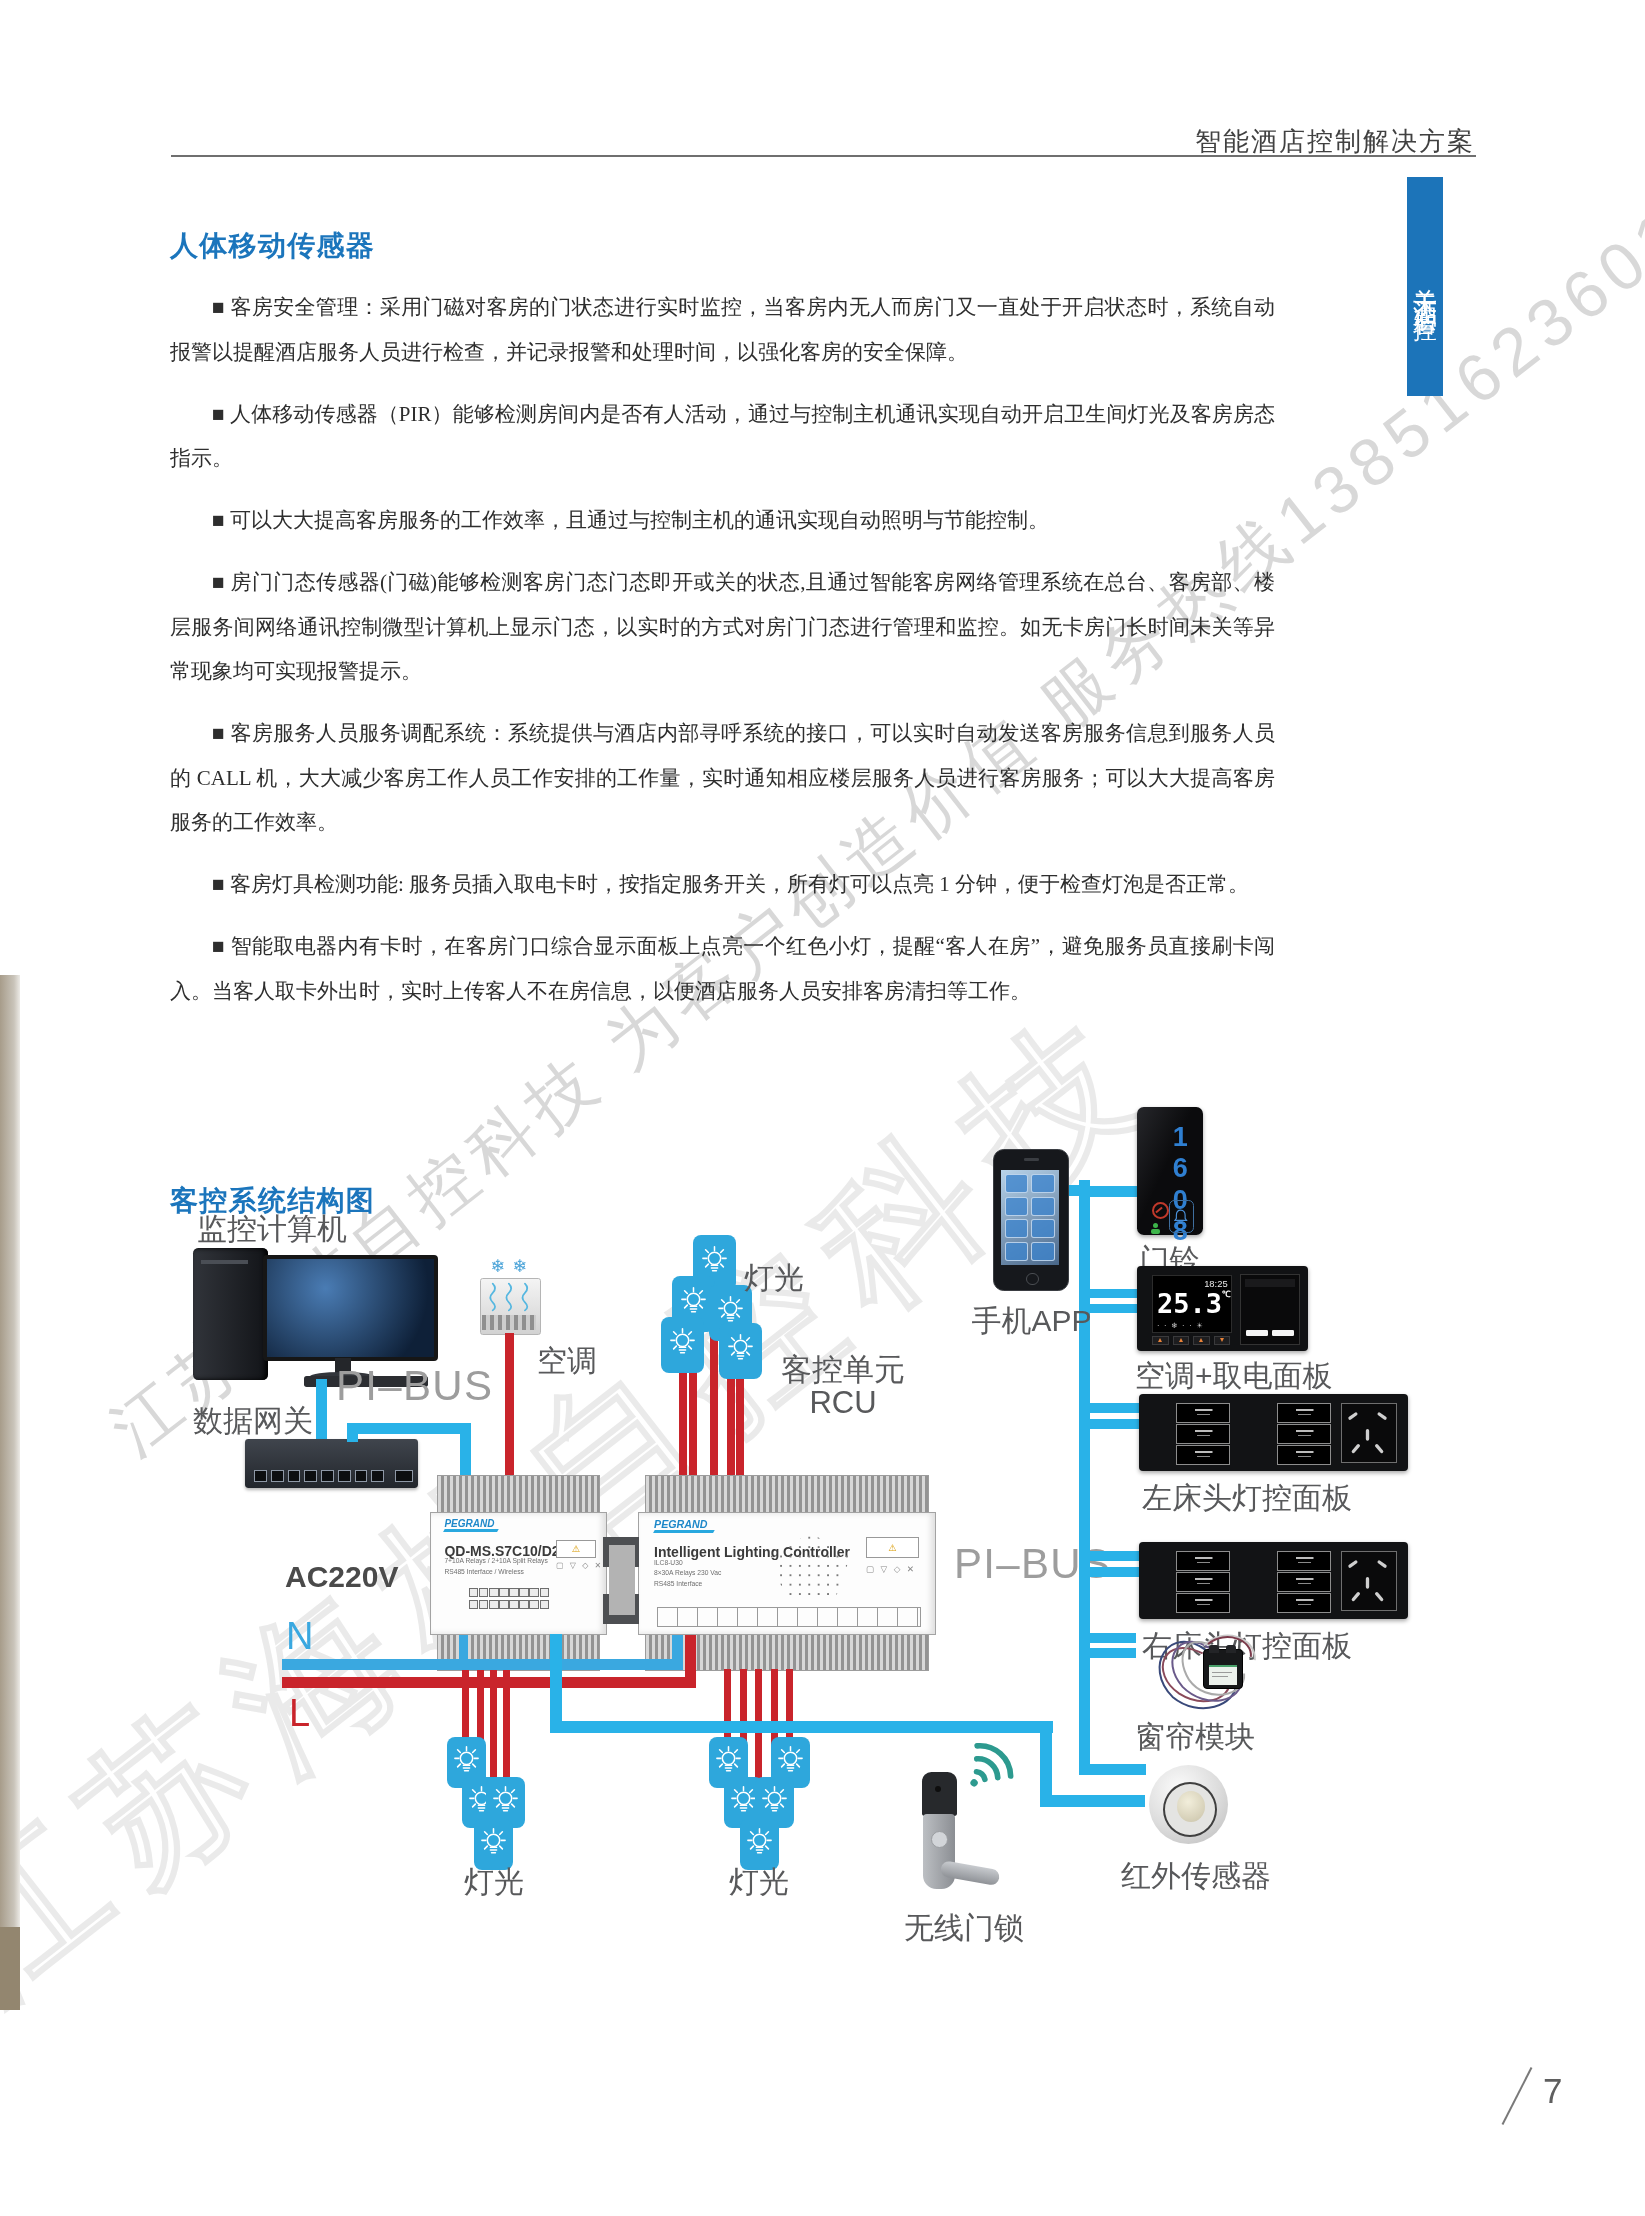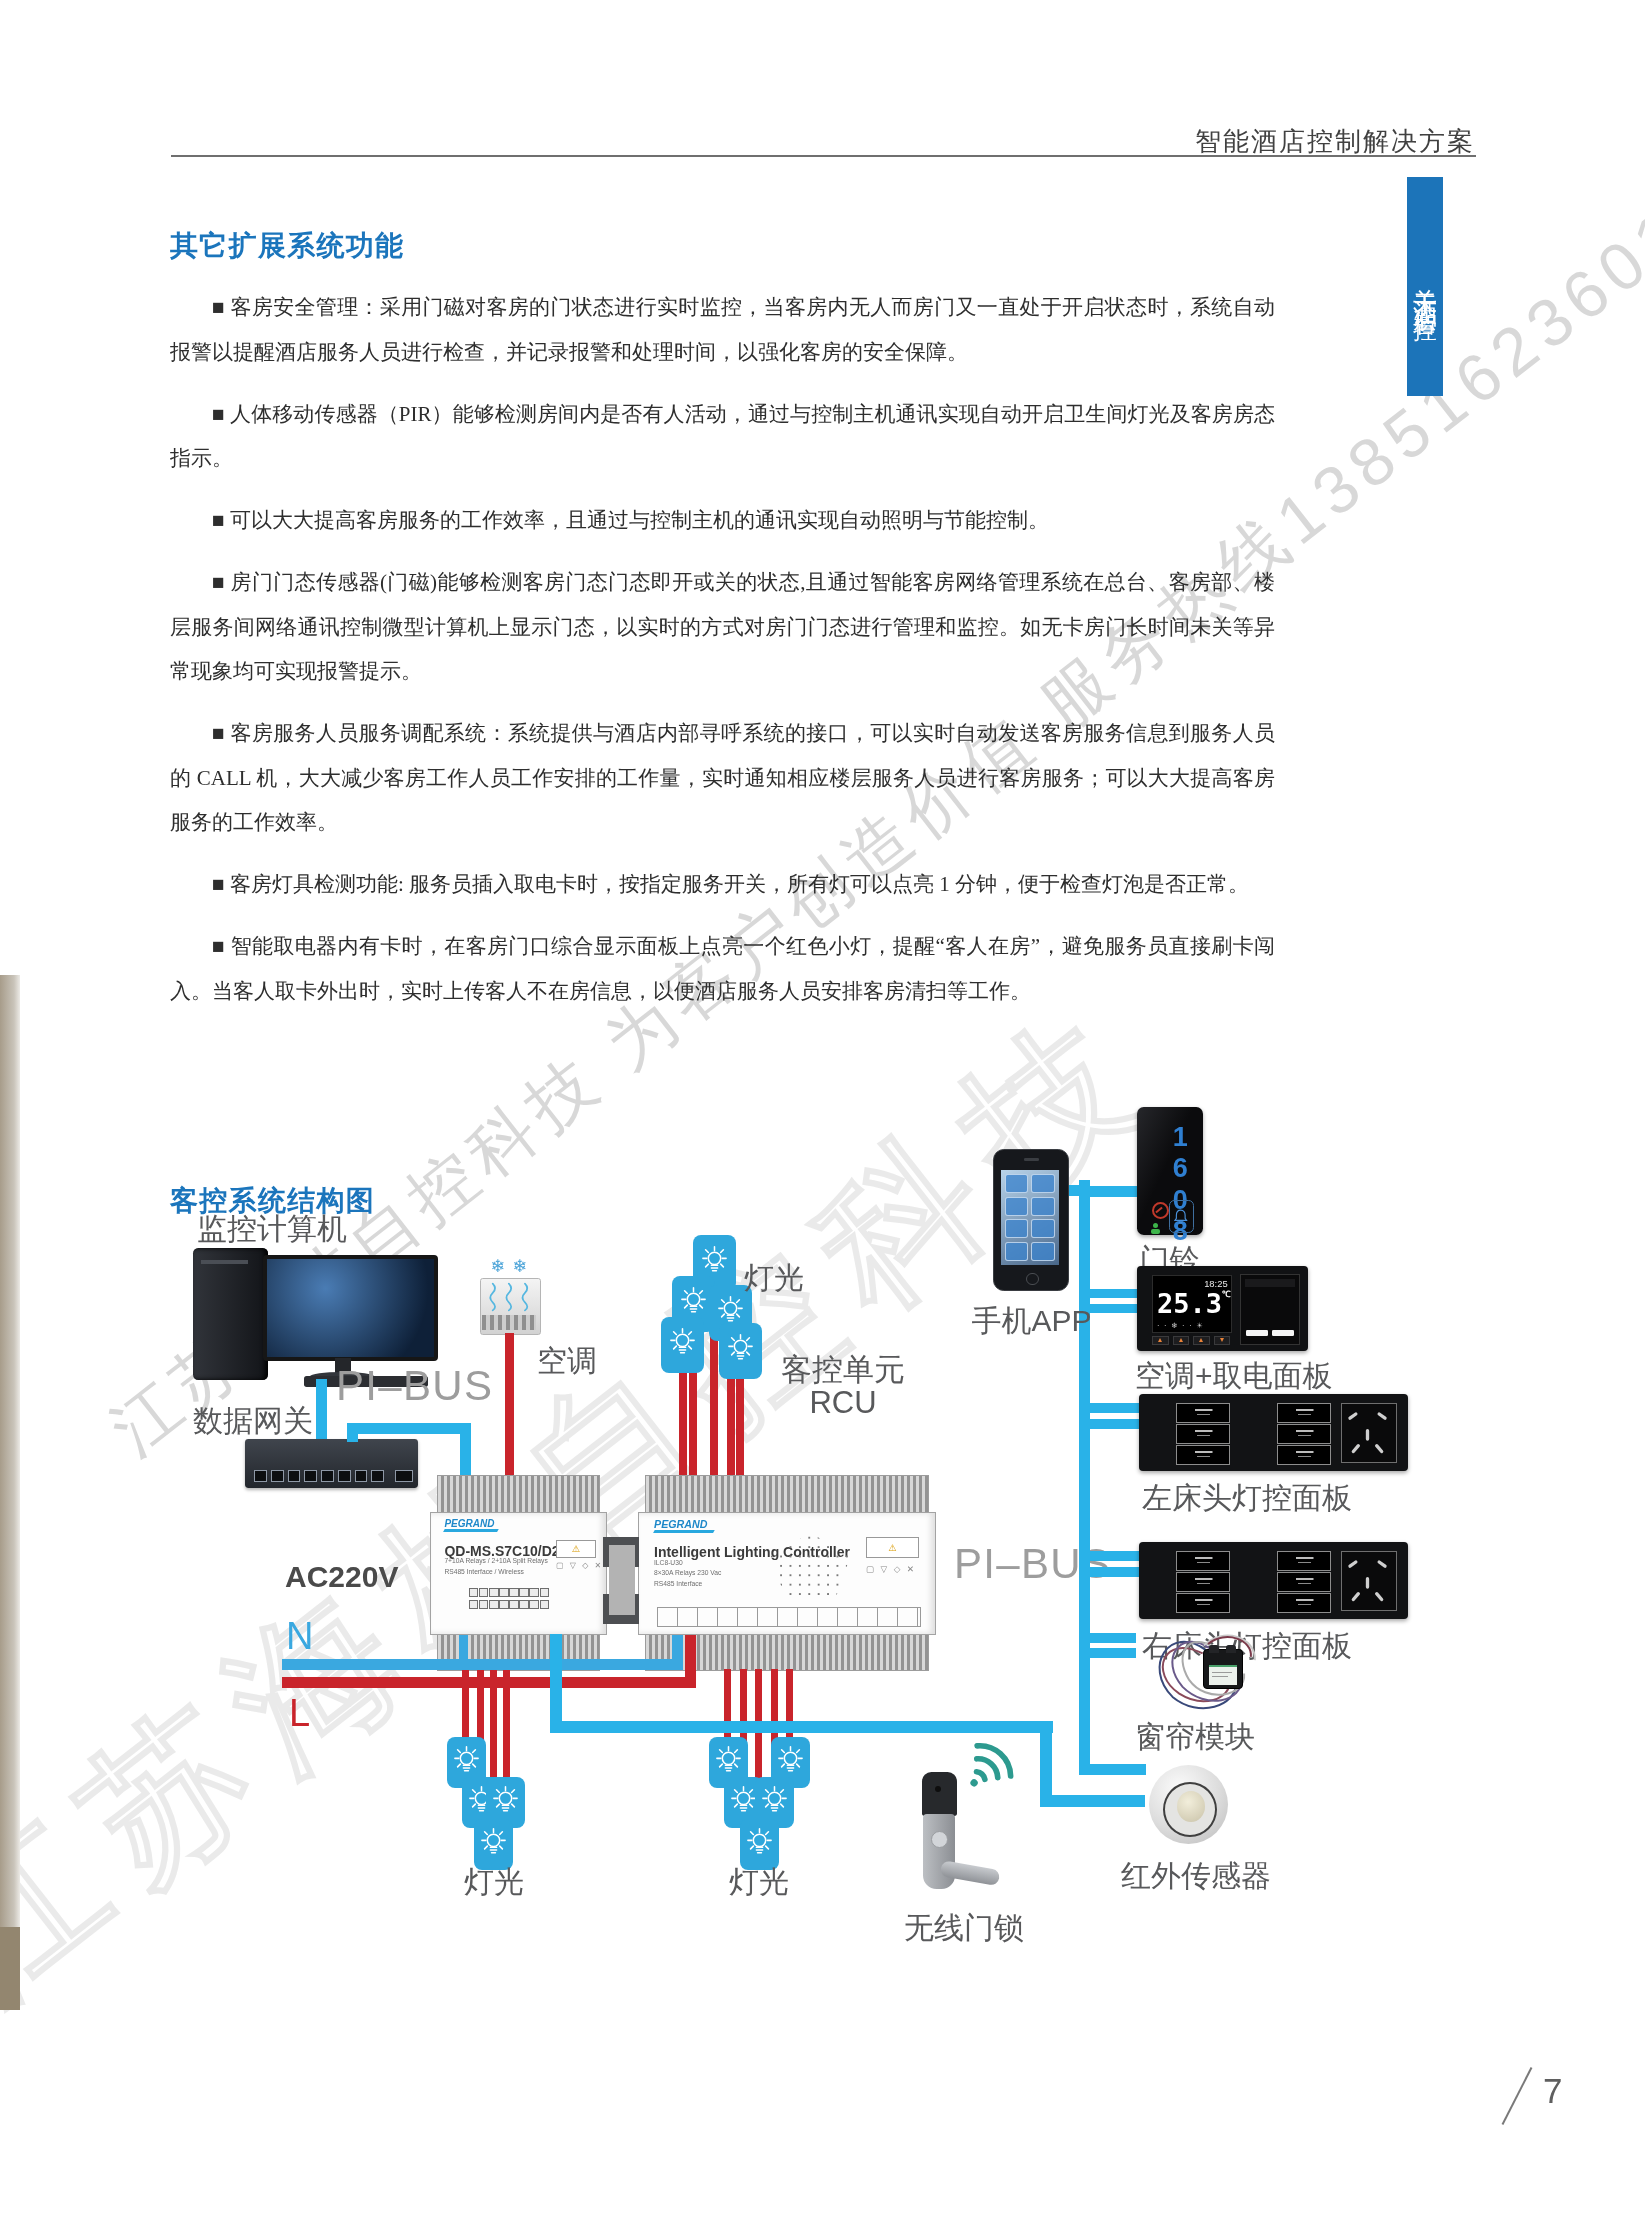--- a/index.html
+++ b/index.html
@@ -161,21 +161,21 @@
   <div class="edge"></div>
   <div class="edge2"></div>
 
   <div class="header-title">智能酒店控制解决方案</div>
   <div class="header-line"></div>
   <div class="side-tab">
     <span>关于酒店智控</span>
   </div>
 
   <div class="content">
-    <h2>其它扩展系统功能</h2>
+    <h2>人体移动传感器</h2>
     <p>■ 客房安全管理：采用门磁对客房的门状态进行实时监控，当客房内无人而房门又一直处于开启状态时，系统自动报警以提醒酒店服务人员进行检查，并记录报警和处理时间，以强化客房的安全保障。</p>
     <p>■ 人体移动传感器（PIR）能够检测房间内是否有人活动，通过与控制主机通讯实现自动开启卫生间灯光及客房房态指示。</p>
     <p>■ 可以大大提高客房服务的工作效率，且通过与控制主机的通讯实现自动照明与节能控制。</p>
     <p>■ 房门门态传感器(门磁)能够检测客房门态门态即开或关的状态,且通过智能客房网络管理系统在总台、客房部、楼层服务间网络通讯控制微型计算机上显示门态，以实时的方式对房门门态进行管理和监控。如无卡房门长时间未关等异常现象均可实现报警提示。</p>
     <p>■ 客房服务人员服务调配系统：系统提供与酒店内部寻呼系统的接口，可以实时自动发送客房服务信息到服务人员的 CALL 机，大大减少客房工作人员工作安排的工作量，实时通知相应楼层服务人员进行客房服务；可以大大提高客房服务的工作效率。</p>
     <p>■ 客房灯具检测功能: 服务员插入取电卡时，按指定服务开关，所有灯可以点亮 1 分钟，便于检查灯泡是否正常。</p>
     <p>■ 智能取电器内有卡时，在客房门口综合显示面板上点亮一个红色小灯，提醒“客人在房”，避免服务员直接刷卡闯入。当客人取卡外出时，实时上传客人不在房信息，以便酒店服务人员安排客房清扫等工作。</p>
     <h2 class="second">客控系统结构图</h2>
   </div>
 

